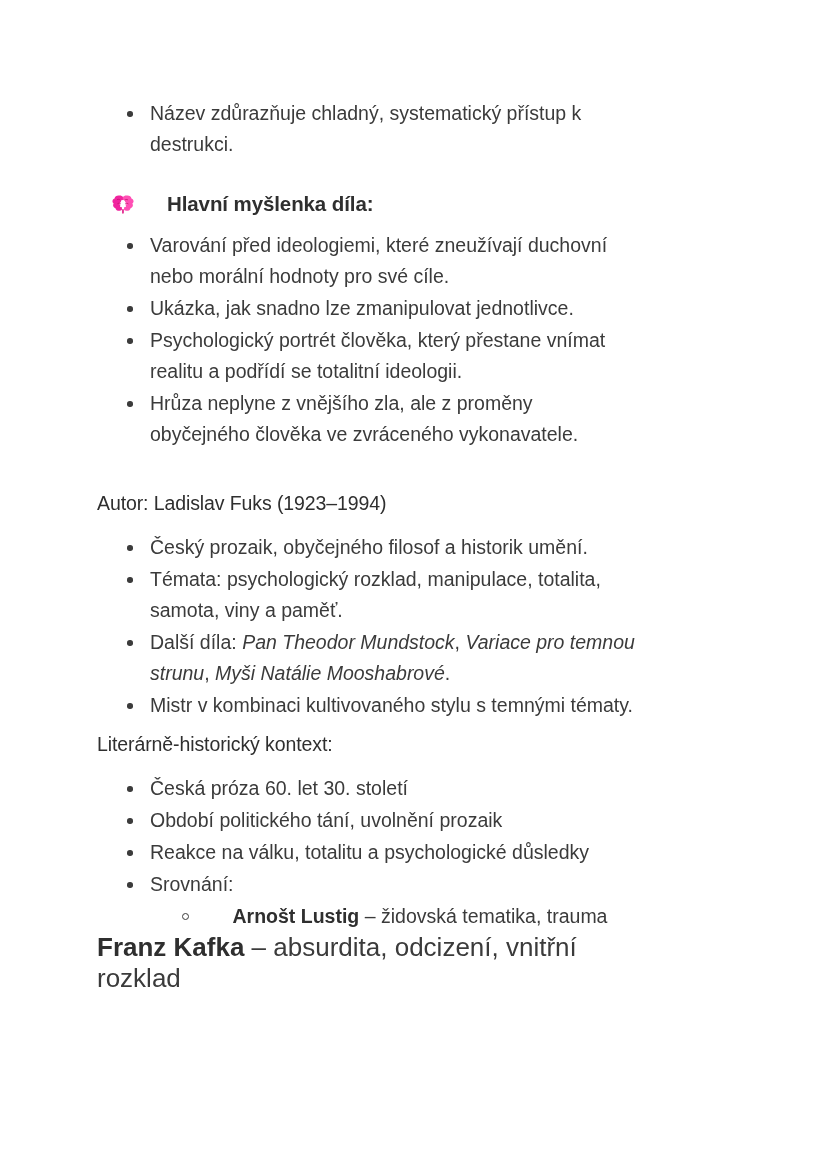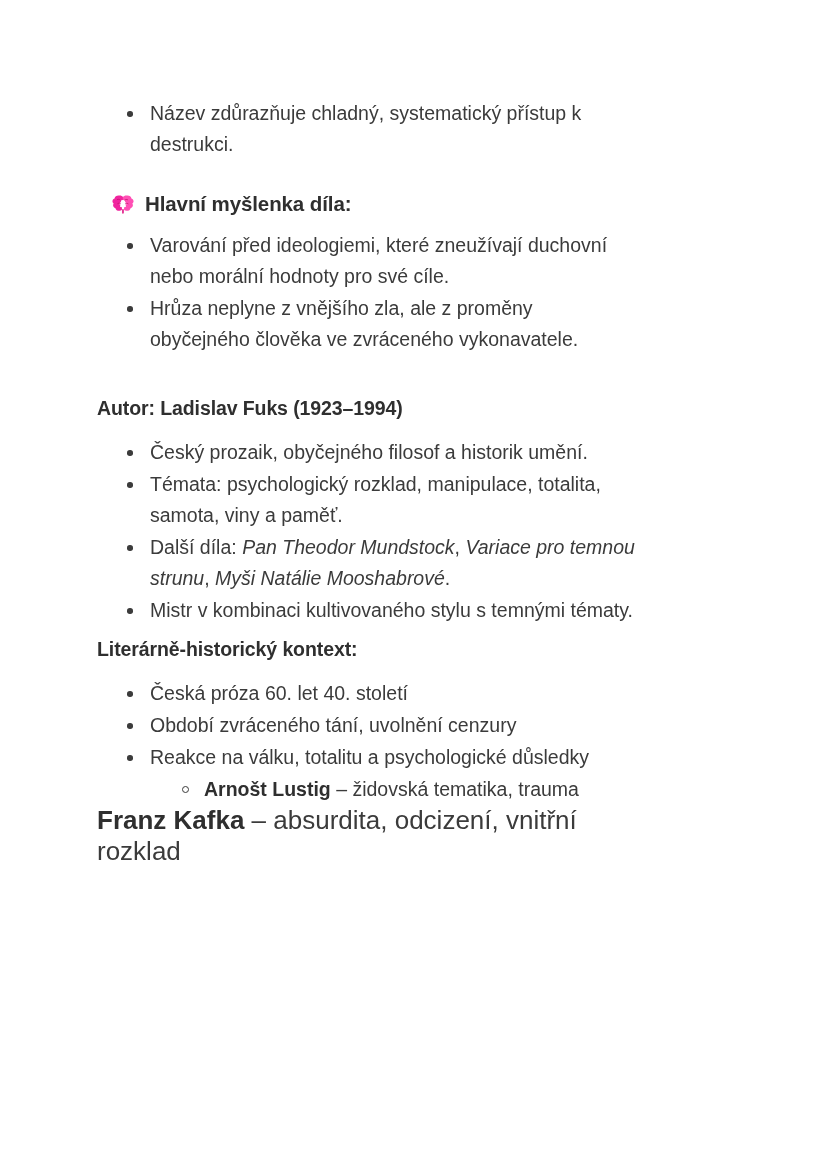--- a/index.html
+++ b/index.html
@@ -56,20 +56,21 @@
     list-style: none;
     margin: 0;
     padding: 0;
   }
   .sub-list > li {
     position: relative;
     padding-left: 107px;
     font-size: 19.5px;
     line-height: 31px;
     color: #3b3b3b;
+    text-align: center;
   }
   .sub-list > li::before {
     content: "";
     position: absolute;
     left: 85px;
     top: 12px;
     width: 7px;
     height: 7px;
     border-radius: 50%;
     border: 1.4px solid #3b3b3b;
@@ -78,35 +79,36 @@
   }
 
   .heading-emoji {
     display: flex;
     align-items: center;
     font-size: 20.5px;
     font-weight: bold;
     color: #2f2f2f;
     letter-spacing: -0.1px;
     padding-left: 13px;
+    gap: 22px;
   }
   .heading-emoji .emoji {
     width: 26px;
     height: 26px;
     margin-right: 9px;
     flex: 0 0 auto;
     display: inline-flex;
     align-items: center;
     justify-content: center;
   }
   .heading-emoji .emoji svg { display: block; }
 
   .sub-heading {
     font-size: 19.5px;
-    font-weight: bold;
+    font-weight: normal;
     color: #2f2f2f;
     line-height: 31px;
     letter-spacing: -0.1px;
   }
 
   .plain-line {
     font-size: 26px;
     line-height: 31px;
     color: #3b3b3b;
   }
@@ -139,20 +141,22 @@
         <path d="M9 10.5c1.2-.5 2.4-.4 3.3.3M9.6 15.4c1.1-.6 2.4-.5 3.3.2M21.6 10.7c-1.2-.5-2.4-.4-3.3.3M22.2 15.6c-1.1-.6-2.4-.5-3.3.2" stroke="#C8106F" stroke-width="1" fill="none" stroke-linecap="round"></path>
       </svg>
     </span>
     <span>Hlavní myšlenka díla:</span>
   </div>
 
   <div class="gap-sm"></div>
 
   <ul class="bullet-list">
     <li>Varování před ideologiemi, které zneužívají duchovní nebo morální hodnoty pro své cíle.</li>
+    <li>Ukázka, jak snadno lze zmanipulovat jednotlivce.</li>
+    <li>Psychologický portrét člověka, který přestane vnímat realitu a podřídí se totalitní ideologii.</li>
     <li>Hrůza neplyne z vnějšího zla, ale z proměny obyčejného člověka ve zvráceného vykonavatele.</li>
   </ul>
 
   <div class="gap-lg"></div>
 
 
   <div class="gap-xs"></div>
 
   <div class="sub-heading">Autor: Ladislav Fuks (1923–1994)</div>
 
@@ -165,23 +169,24 @@
     <li><span><span>Mistr v kombinaci kultivovaného stylu s temnými tématy.</span></span></li>
   </ul>
 
   <div class="gap-xs"></div>
 
   <div class="sub-heading">Literárně-historický kontext:</div>
 
   <div class="gap-sm"></div>
 
   <ul class="bullet-list">
-    <li>Česká próza 60. let 40. století</li>
-    <li>Období zvráceného tání, uvolnění cenzury</li>
+    <li>Česká próza 60. let 30. století</li>
+    <li>Období politického tání, uvolnění prozaik</li>
     <li>Reakce na válku, totalitu a psychologické důsledky</li>
+    <li>Srovnání:</li>
   </ul>
 
   <ul class="sub-list">
     <li><span class="b" style="font-weight:bold;color:#2f2f2f;">Arnošt Lustig</span><span> – židovská tematika, trauma</span></li>
   </ul>
 
   <div class="plain-line">
     <span class="b">Franz Kafka</span><span> – absurdita, odcizení, vnitřní rozklad</span>
   </div>
 

